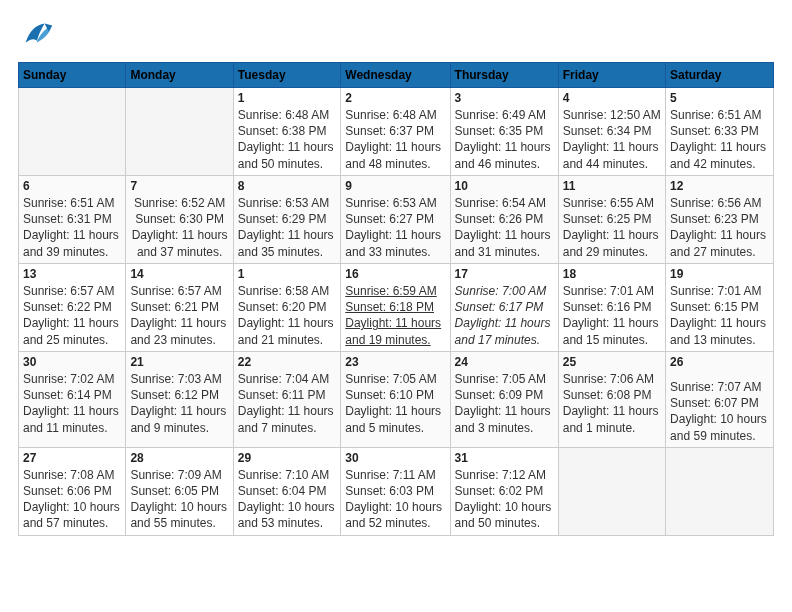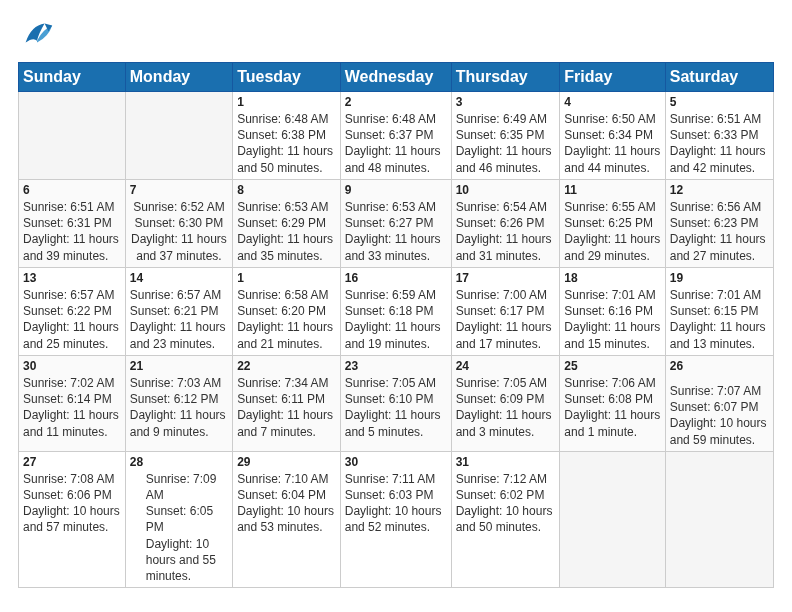--- a/index.html
+++ b/index.html
@@ -36,24 +36,24 @@
     }
     .calendar {
       width: 100%;
       border-collapse: collapse;
       border: 1px solid #ccc;
       margin-top: 8px;
       font-size: 10.5px;
     }
     .calendar th {
       background: #1a6faf;
-      color: #ffffff;
+      color: #000000;
       padding: 5px 4px;
       text-align: left;
-      font-size: 16px;
+      font-size: 12px;
       font-weight: bold;
       border: 1px solid #1558a0;
     }
     .calendar td {
       border: 1px solid #ccc;
       vertical-align: top;
       padding: 3px 4px;
       width: 113px;
       height: 88px;
       background: #fff;
@@ -153,21 +153,21 @@
 Daylight: 11 hours and 48 minutes.</div>
           </td>
           <td>
             <span class="day-num">3</span>
             <div class="day-info" style="white-space: pre-line;">Sunrise: 6:49 AM
 Sunset: 6:35 PM
 Daylight: 11 hours and 46 minutes.</div>
           </td>
           <td>
             <span class="day-num">4</span>
-            <div class="day-info" style="white-space: pre-line;">Sunrise: 6:50 AM
+            <div class="day-info" style="white-space: pre-line;">Sunrise: 12:50 AM
 Sunset: 6:34 PM
 Daylight: 11 hours and 44 minutes.</div>
           </td>
           <td>
             <span class="day-num">5</span>
             <div class="day-info" style="white-space: pre-line;">Sunrise: 6:51 AM
 Sunset: 6:33 PM
 Daylight: 11 hours and 42 minutes.</div>
           </td>
         </tr>
@@ -229,27 +229,27 @@
 Daylight: 11 hours and 23 minutes.</div>
           </td>
           <td>
             <span class="day-num">1</span>
             <div class="day-info" style="white-space: pre-line;">Sunrise: 6:58 AM
 Sunset: 6:20 PM
 Daylight: 11 hours and 21 minutes.</div>
           </td>
           <td>
             <span class="day-num">16</span>
-            <div class="day-info" style="white-space: pre-line;">Sunrise: 6:59 AM
+            <div class="day-info" style="white-space: pre-line; text-decoration: underline;">Sunrise: 6:59 AM
 Sunset: 6:18 PM
 Daylight: 11 hours and 19 minutes.</div>
           </td>
           <td>
             <span class="day-num">17</span>
-            <div class="day-info" style="white-space: pre-line;">Sunrise: 7:00 AM
+            <div class="day-info" style="white-space: pre-line; font-style: italic;">Sunrise: 7:00 AM
 Sunset: 6:17 PM
 Daylight: 11 hours and 17 minutes.</div>
           </td>
           <td>
             <span class="day-num">18</span>
             <div class="day-info" style="white-space: pre-line;">Sunrise: 7:01 AM
 Sunset: 6:16 PM
 Daylight: 11 hours and 15 minutes.</div>
           </td>
           <td>
@@ -267,21 +267,21 @@
 Daylight: 11 hours and 11 minutes.</div>
           </td>
           <td>
             <span class="day-num">21</span>
             <div class="day-info" style="white-space: pre-line;">Sunrise: 7:03 AM
 Sunset: 6:12 PM
 Daylight: 11 hours and 9 minutes.</div>
           </td>
           <td>
             <span class="day-num">22</span>
-            <div class="day-info" style="white-space: pre-line;">Sunrise: 7:34 AM
+            <div class="day-info" style="white-space: pre-line;">Sunrise: 7:04 AM
 Sunset: 6:11 PM
 Daylight: 11 hours and 7 minutes.</div>
           </td>
           <td>
             <span class="day-num">23</span>
             <div class="day-info" style="white-space: pre-line;">Sunrise: 7:05 AM
 Sunset: 6:10 PM
 Daylight: 11 hours and 5 minutes.</div>
           </td>
           <td>
@@ -305,21 +305,21 @@
         </tr>
         <tr>
           <td>
             <span class="day-num">27</span>
             <div class="day-info" style="white-space: pre-line;">Sunrise: 7:08 AM
 Sunset: 6:06 PM
 Daylight: 10 hours and 57 minutes.</div>
           </td>
           <td>
             <span class="day-num">28</span>
-            <div class="day-info" style="white-space: pre-line; margin-left: 16px;">Sunrise: 7:09 AM
+            <div class="day-info" style="white-space: pre-line;">Sunrise: 7:09 AM
 Sunset: 6:05 PM
 Daylight: 10 hours and 55 minutes.</div>
           </td>
           <td>
             <span class="day-num">29</span>
             <div class="day-info" style="white-space: pre-line;">Sunrise: 7:10 AM
 Sunset: 6:04 PM
 Daylight: 10 hours and 53 minutes.</div>
           </td>
           <td>

